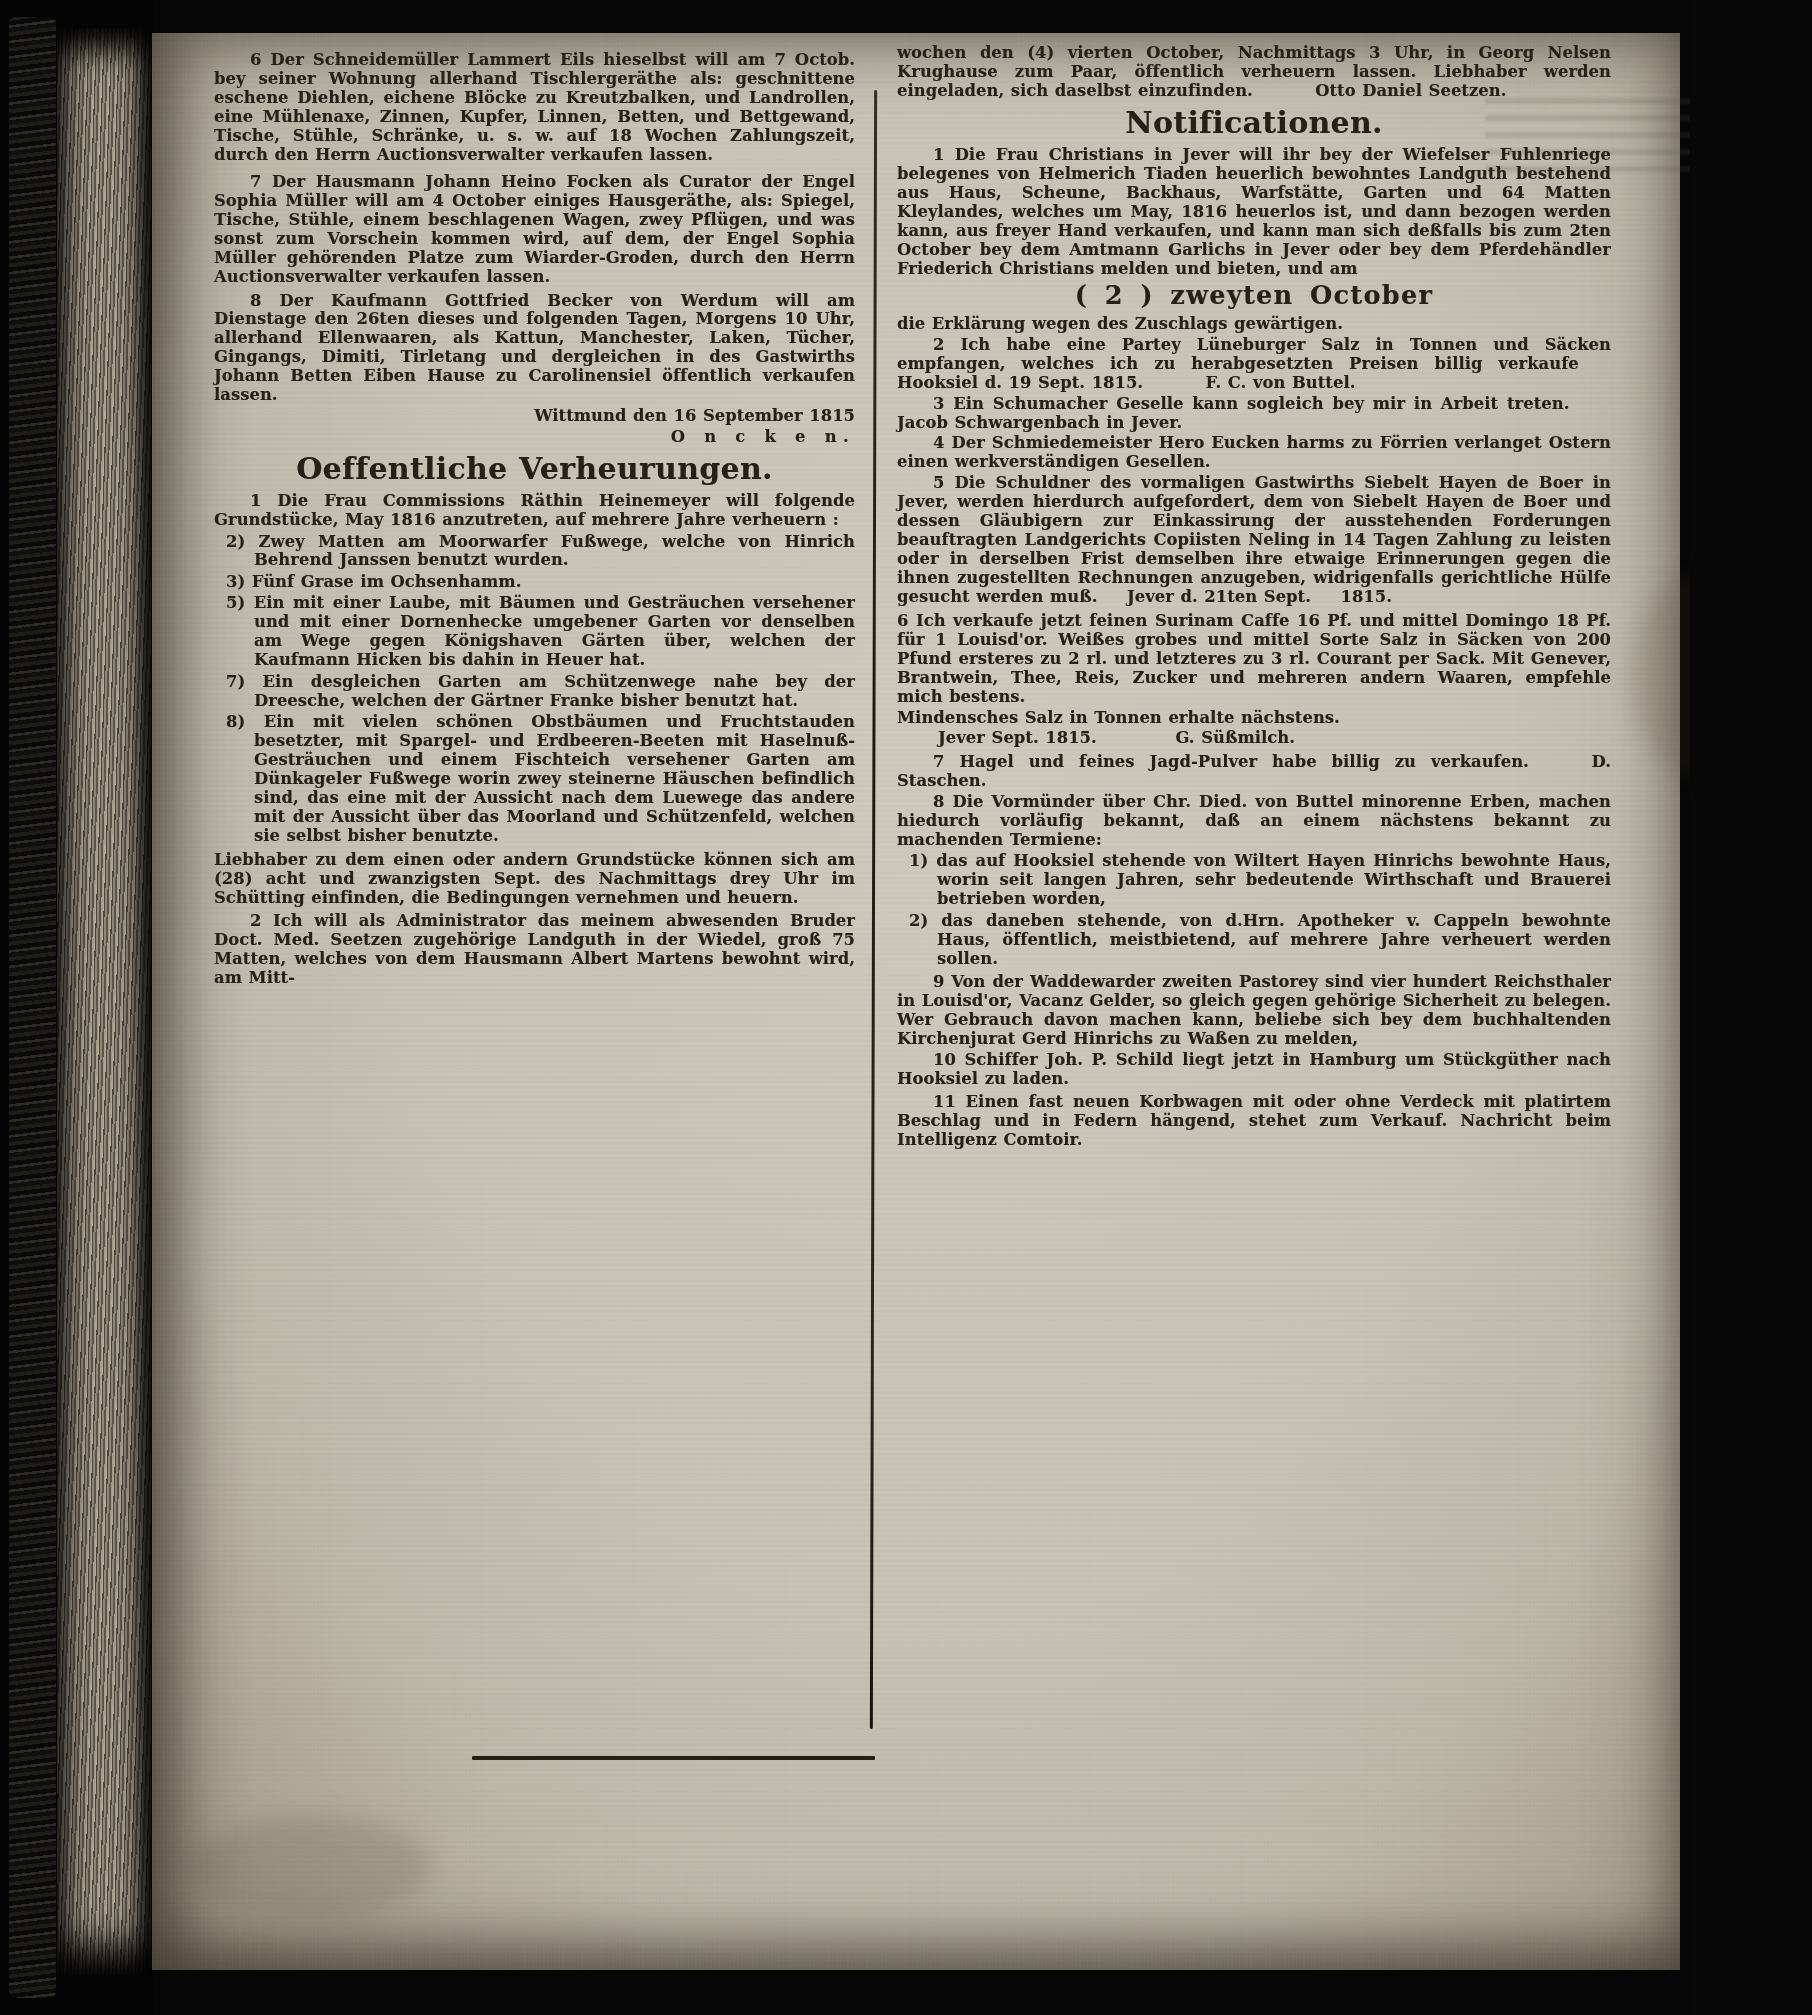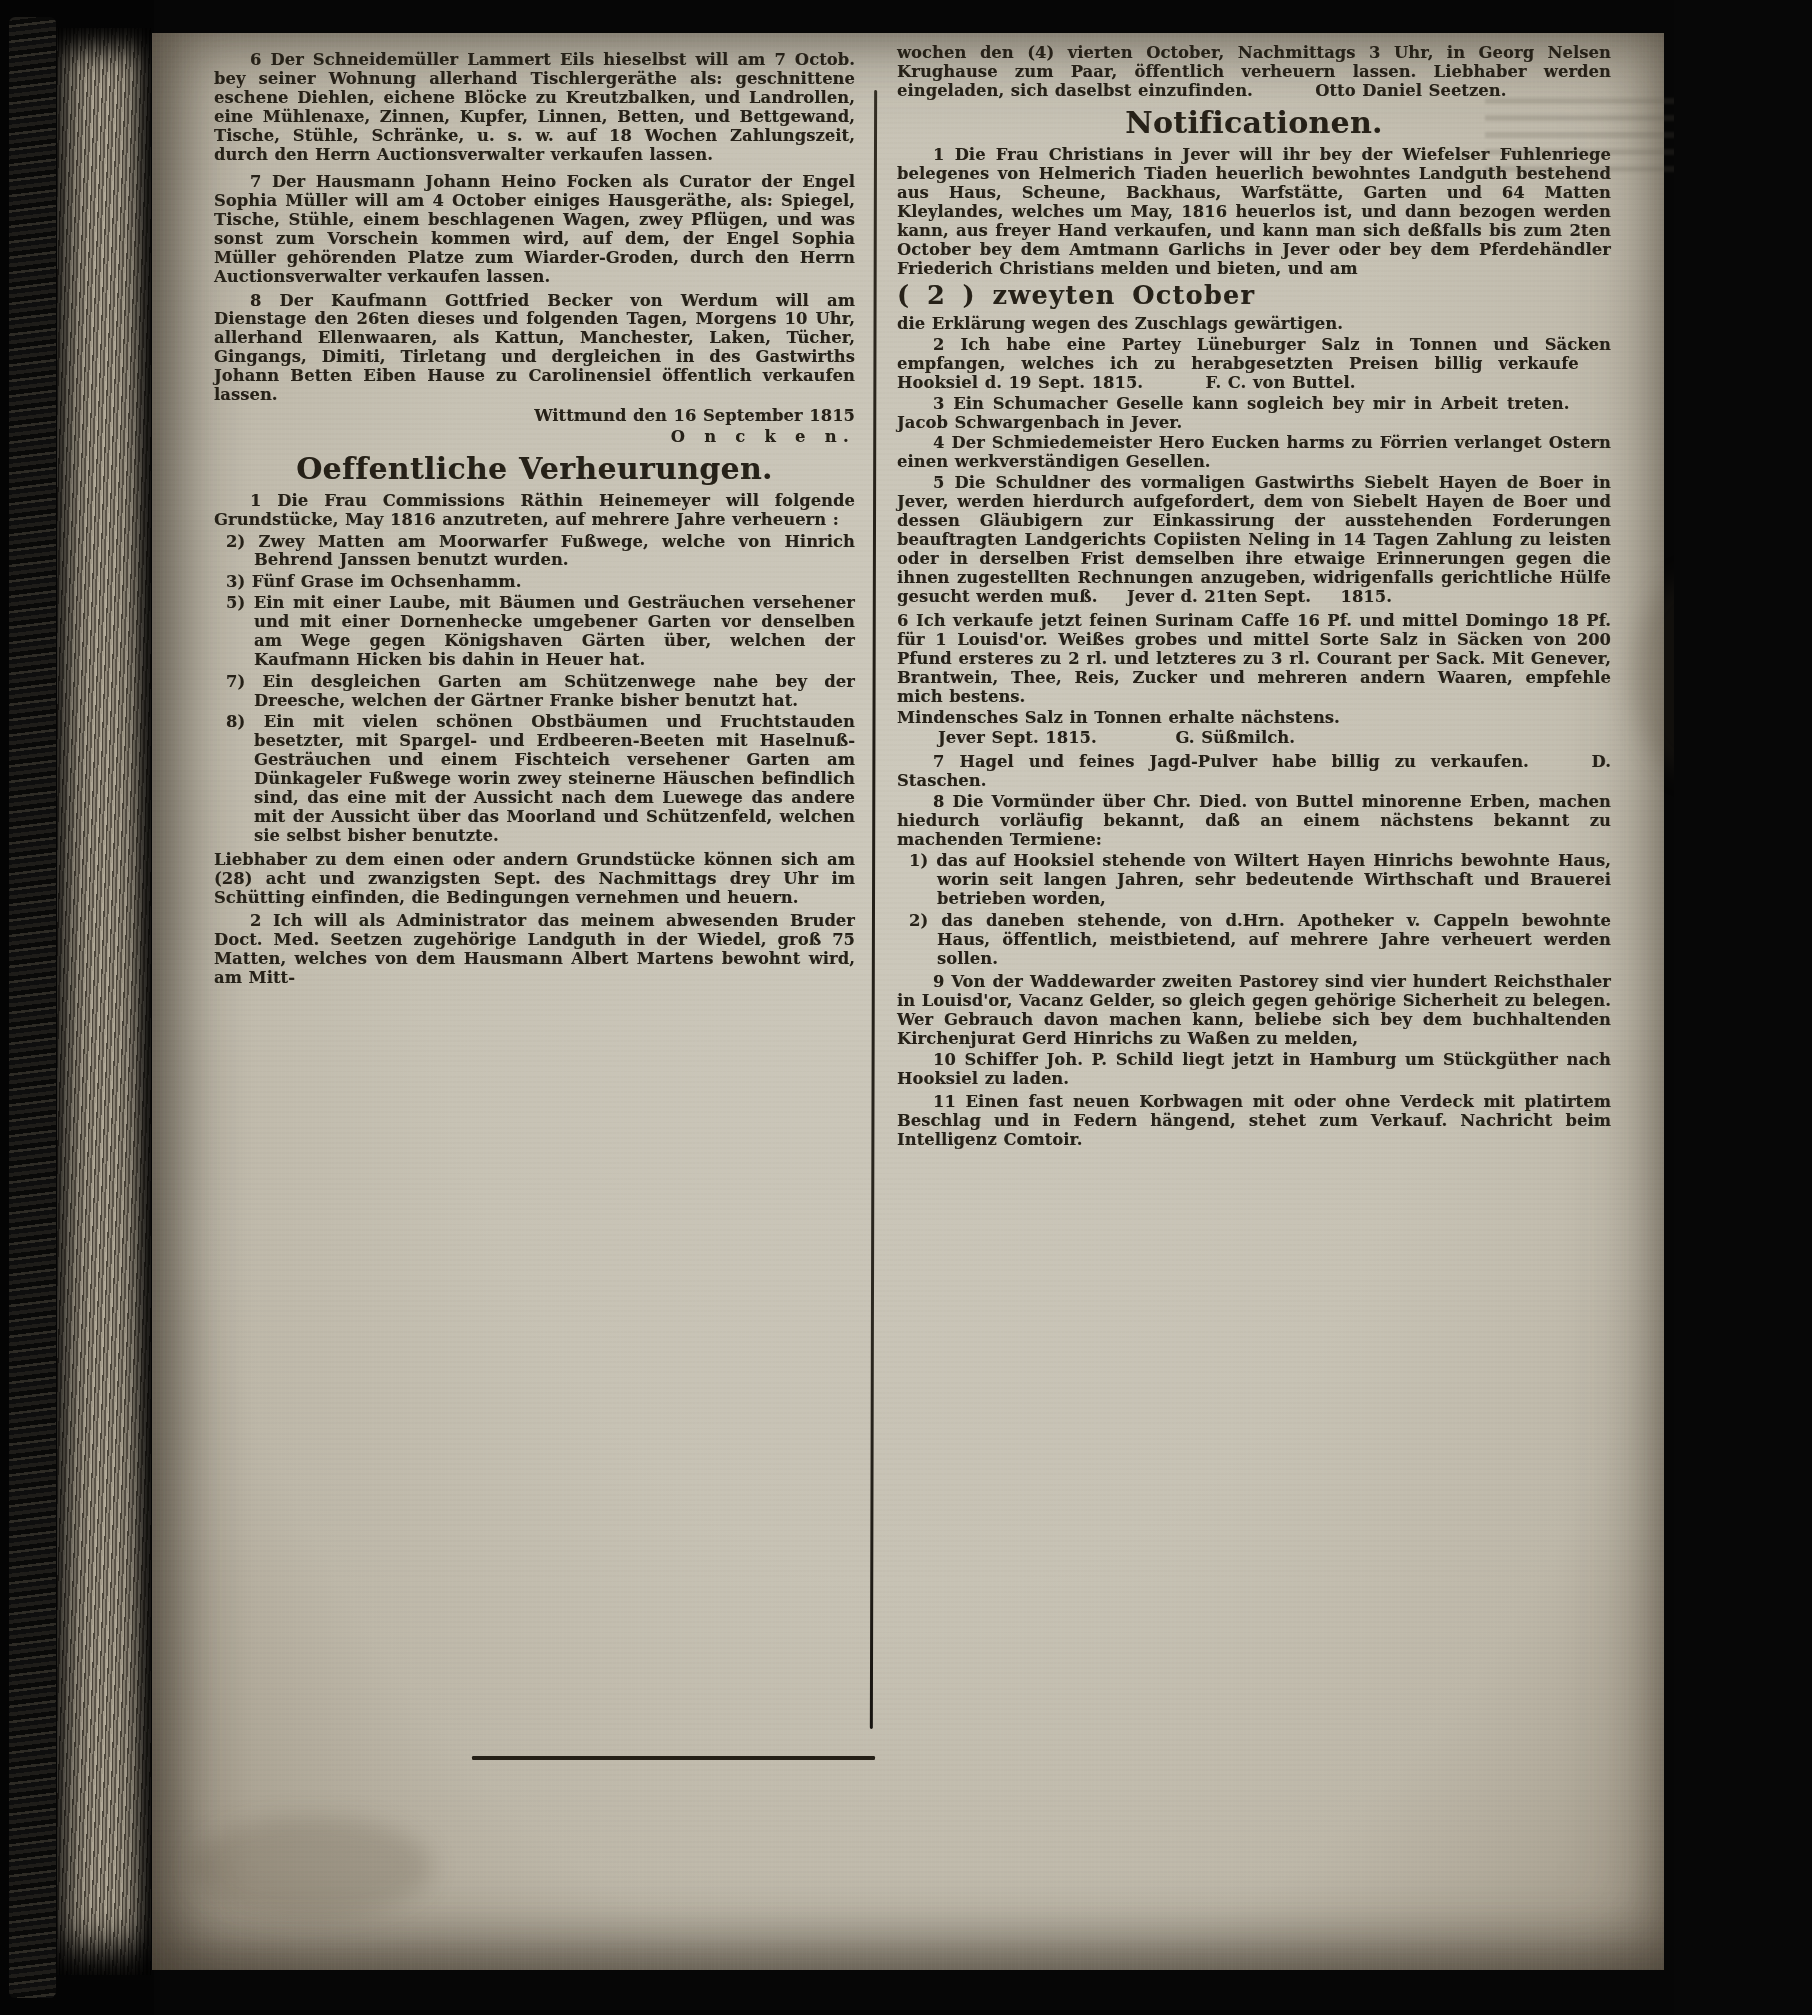--- a/index.html
+++ b/index.html
@@ -1,17 +1,17 @@
 <!DOCTYPE html>
 <html style="font-size:10.2px"><head>
 <meta charset="utf-8">
 <style>
   html,body{margin:0;padding:0;background:#070707;}
   #screen{position:relative;width:1674px;height:2015px;background:#060606;overflow:hidden;
-          font-family:"DejaVu Serif", serif;}
+          font-family:"DejaVu Serif", serif;padding-left:16px;}
 
   
   .binding{position:absolute;left:0;top:0;width:154px;height:100%;background:#040404;}
   .binding-marble{position:absolute;left:9px;top:16.6px;bottom:16.6px;width:47px;border-radius:6.4px;
     background:repeating-linear-gradient(173deg,#23211d 0 3.8px,#0a0a09 3.8px 8.3px,#35322b 8.3px 10.8px,#101010 10.8px 15.3px);
     opacity:.85;}
   .page-edges{position:absolute;left:57px;top:28px;bottom:40px;width:94px;
     background:repeating-linear-gradient(92deg,#b1a998 0 1.3px,#4c463b 1.3px 2.5px,#8f8778 2.5px 4.5px,#5c554a 4.5px 6.4px,#a49c8b 6.4px 7.6px);
     box-shadow:inset 0 23px 29px rgba(0,0,0,.95), inset 0 -31px 36px rgba(0,0,0,.95), inset -9px 0 14px rgba(0,0,0,.55);}
 
@@ -49,21 +49,21 @@
         text-shadow:0.3px 0.3px 0 rgba(38,33,24,.35);}
   .item{text-indent:36px;}
   .gap{margin-top:8.3px;}
   .gap-sm{margin-top:4.5px;}
   .flush{text-indent:0;}
   .list{padding-left:40px;text-indent:-28px;margin-top:2.5px;}
   .center{text-align:right;text-indent:0;}
   .spaced{letter-spacing:6.4px;}
   .heading{text-align:center;text-indent:0;font-size:30px;line-height:1.22;margin-top:5.1px;margin-bottom:3.2px;
            letter-spacing:0.3px;}
-  .subheading{text-indent:0;font-size:25.5px;line-height:1.25;margin-top:2.5px;margin-bottom:1.3px;
+  .subheading{text-align:center;text-indent:0;font-size:25.5px;line-height:1.25;margin-top:2.5px;margin-bottom:1.3px;
            letter-spacing:1.3px;word-spacing:6.4px;}
   .sig-line{text-indent:41px;}
 </style>
 </head>
 <body>
 
 <div id="screen">
 
   <div class="binding">
     <div class="binding-marble"></div>

